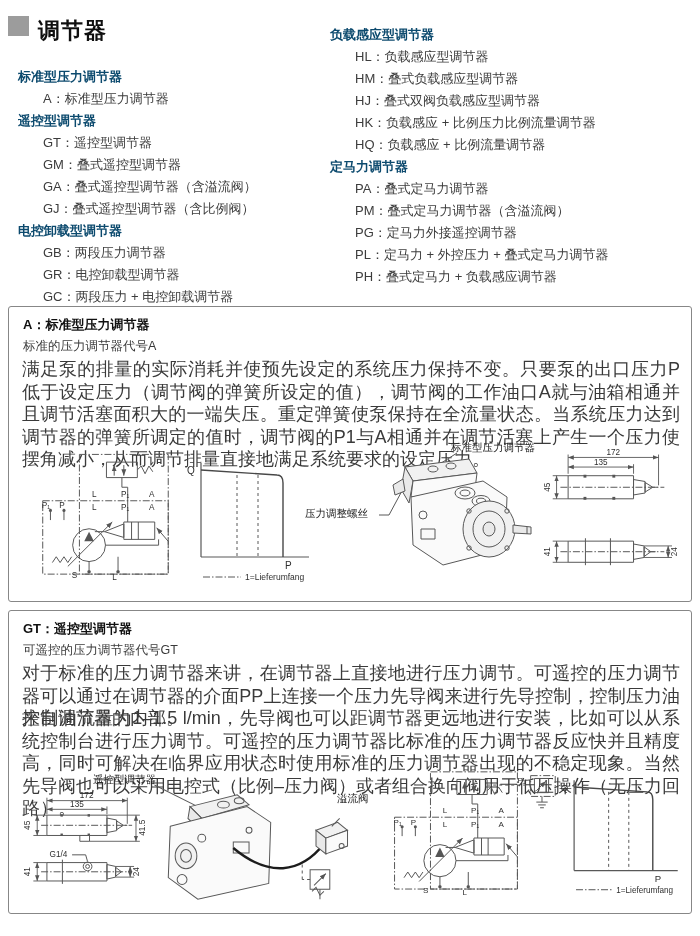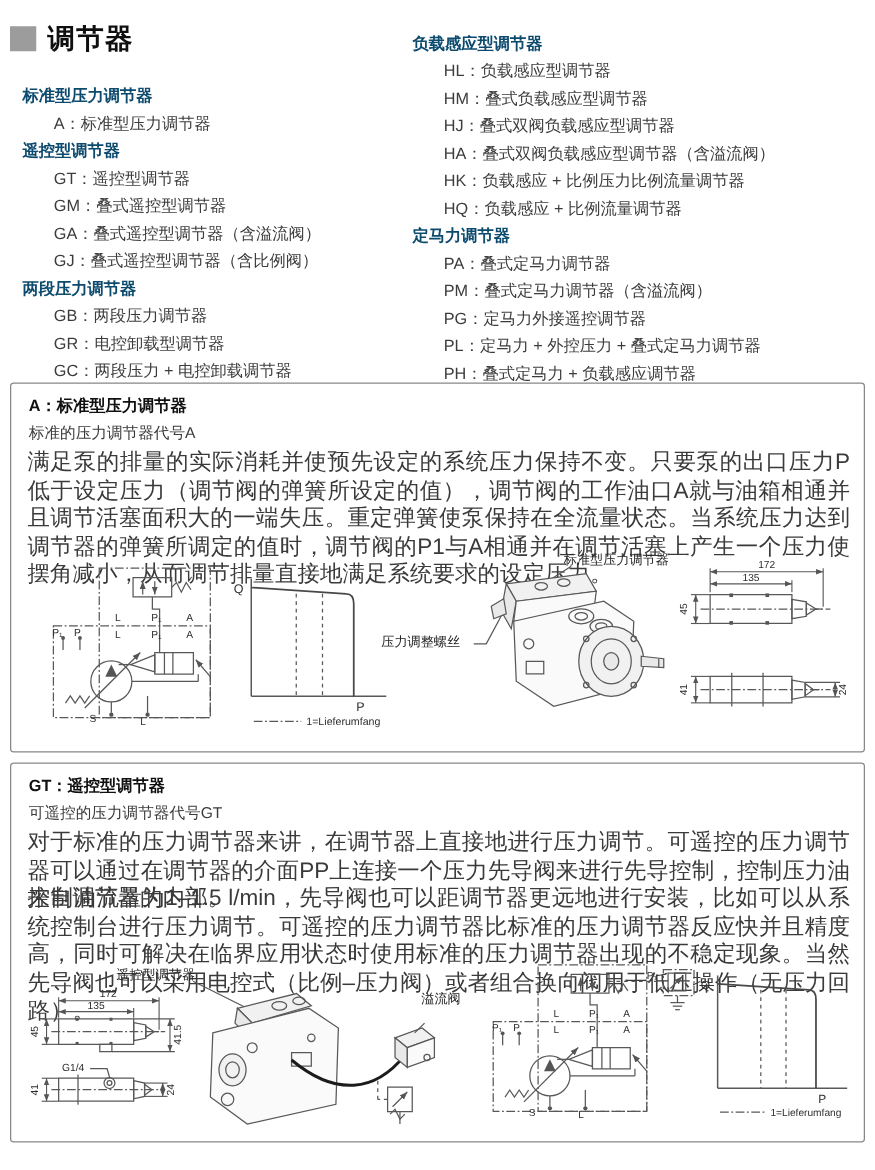--- a/index.html
+++ b/index.html
@@ -1,19 +1,19 @@
 <!DOCTYPE html>
 <html><head>
 <meta charset="utf-8">
 <style>
   html,body{margin:0;padding:0;background:#fff;}
   .page{position:relative;width:700px;height:936px;background:#ffffff;overflow:hidden;
         font-family:"Liberation Sans","DejaVu Sans",sans-serif;color:#333;}
   
-  .hdr{position:absolute;left:8px;top:16px;display:flex;align-items:center;gap:9px;}
+  .hdr{position:absolute;left:8px;top:16px;display:flex;gap:9px;}
   .hdr-sq{width:21px;height:20px;background:#9c9c9c;}
   .hdr-title{font-size:22px;font-weight:bold;color:#0f0f0f;letter-spacing:1px;}
   
   .idx{position:absolute;font-size:13px;line-height:22px;}
   .idx-left{left:18px;top:66px;width:305px;}
   .idx-right{left:330px;top:24px;width:365px;}
   .g-title{font-weight:bold;color:#0c4a6e;}
   .g-item{padding-left:25px;color:#3c3c3c;}
   
   .sec{position:absolute;left:8px;width:684px;border:1.5px solid #878787;border-radius:3px;
@@ -64,32 +64,31 @@
   </div>
 
   <div class="idx idx-left">
     <div class="g-title">标准型压力调节器</div>
     <div class="g-item">A：标准型压力调节器</div>
     <div class="g-title">遥控型调节器</div>
     <div class="g-item">GT：遥控型调节器</div>
     <div class="g-item">GM：叠式遥控型调节器</div>
     <div class="g-item">GA：叠式遥控型调节器（含溢流阀）</div>
     <div class="g-item">GJ：叠式遥控型调节器（含比例阀）</div>
-    <div class="g-title">两段压力调节器</div>
+    <div class="g-title">电控卸载型调节器</div>
     <div class="g-item">GB：两段压力调节器</div>
     <div class="g-item">GR：电控卸载型调节器</div>
     <div class="g-item">GC：两段压力 + 电控卸载调节器</div>
   </div>
 
   <div class="idx idx-right">
     <div class="g-title">负载感应型调节器</div>
     <div class="g-item">HL：负载感应型调节器</div>
     <div class="g-item">HM：叠式负载感应型调节器</div>
     <div class="g-item">HJ：叠式双阀负载感应型调节器</div>
-    <div class="g-item">HA：叠式双阀负载感应型调节器（含溢流阀）</div>
     <div class="g-item">HK：负载感应 + 比例压力比例流量调节器</div>
     <div class="g-item">HQ：负载感应 + 比例流量调节器</div>
     <div class="g-title">定马力调节器</div>
     <div class="g-item">PA：叠式定马力调节器</div>
     <div class="g-item">PM：叠式定马力调节器（含溢流阀）</div>
     <div class="g-item">PG：定马力外接遥控调节器</div>
     <div class="g-item">PL：定马力 + 外控压力 + 叠式定马力调节器</div>
     <div class="g-item">PH：叠式定马力 + 负载感应调节器</div>
   </div>
 

